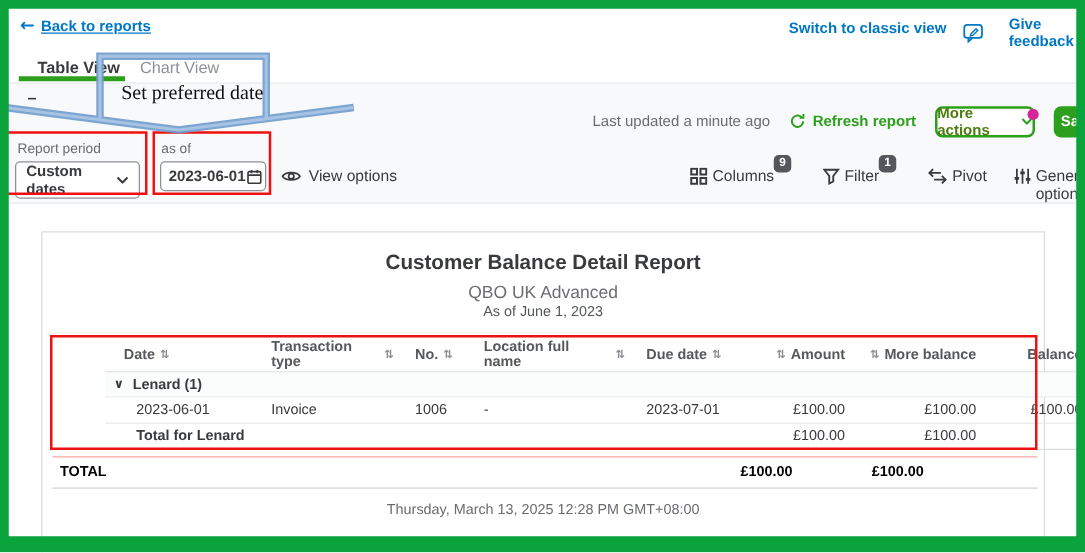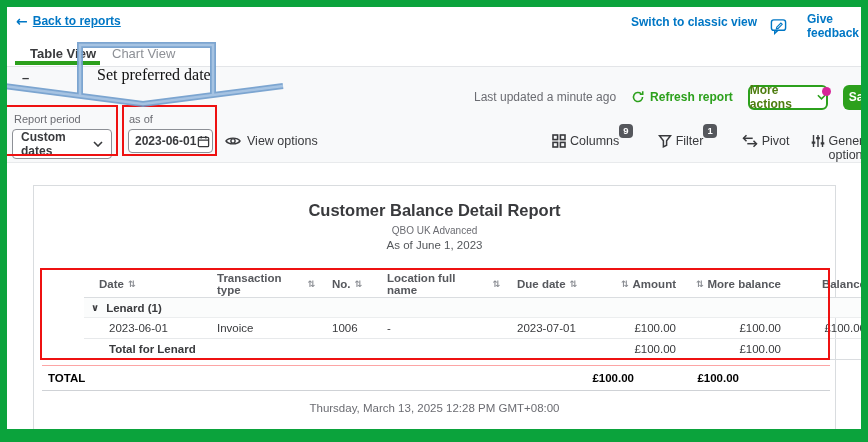--- a/index.html
+++ b/index.html
@@ -45,21 +45,21 @@
   .badge { background:#55575c; color:#fff; font-size:9.5px; font-weight:bold; border-radius:4px; padding:1px 4px; position:relative; top:-10px; left:-4px; }
 
   
   .red-box { position:absolute; border:2px solid #ee1111; z-index:40; pointer-events:none; }
   .annot-svg { position:absolute; left:0; top:40px; z-index:44; pointer-events:none; }
   .annot-text { position:absolute; left:97px; top:66px; z-index:45; font-family:"Liberation Serif", serif; font-size:16px; color:#111; pointer-events:none; }
 
   
   .card { position:absolute; left:33px; top:185px; width:803px; height:273px; background:#fff; border:1px solid #d9dcdf; z-index:10; }
   .report-title { margin-top:15px; text-align:center; font-size:16.5px; font-weight:bold; color:#393a3d; }
-  .report-company { margin-top:5px; text-align:center; font-size:10px; color:#6b6c72; }
+  .report-company { margin-top:5px; text-align:center; font-size:14px; color:#6b6c72; }
   .report-asof { margin-top:3px; text-align:center; font-size:11.5px; color:#53565a; }
 
   .tbl { position:absolute; left:8px; top:84px; width:788px; font-size:11.5px; color:#393a3d;margin-left:42px; }
   .grid-row { display:grid; grid-template-columns:120px 115px 55px 130px 85px 95px 105px 83px; align-items:center; }
   .hdr { height:28px; color:#56585d; font-weight:600; border-bottom:1px solid #dadde0; }
   .hdr .cell, .cell { display:flex; align-items:center; }
   .cell.c1 { padding-left:15px; }
   .cell.cpad { padding-left:13px; }
   .cell.rt { justify-content:flex-end; padding-right:8px; }
   .cell.rt-last { justify-content:flex-end; padding-right:6px; }

